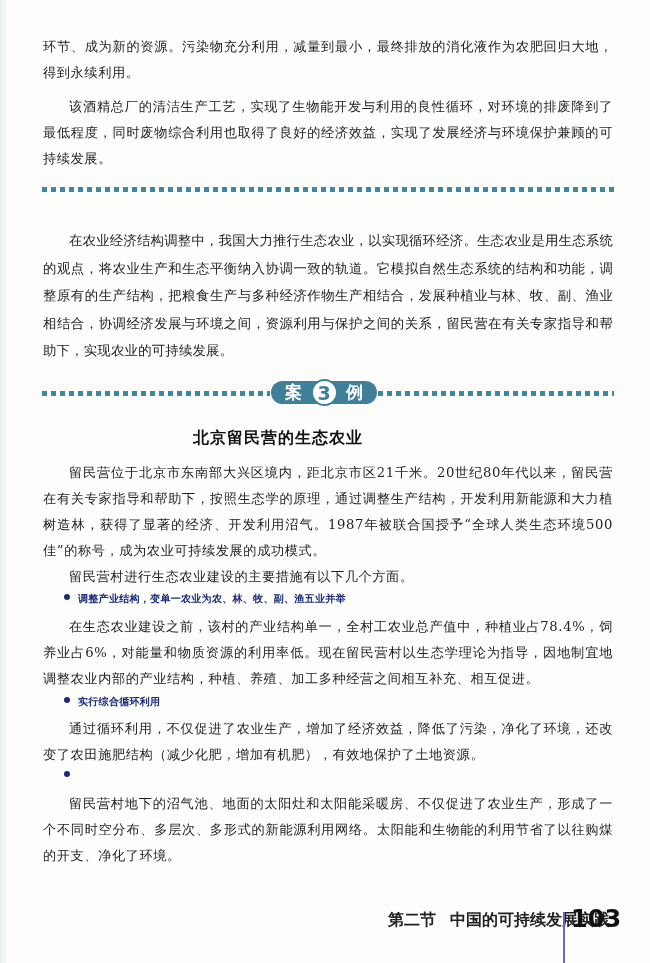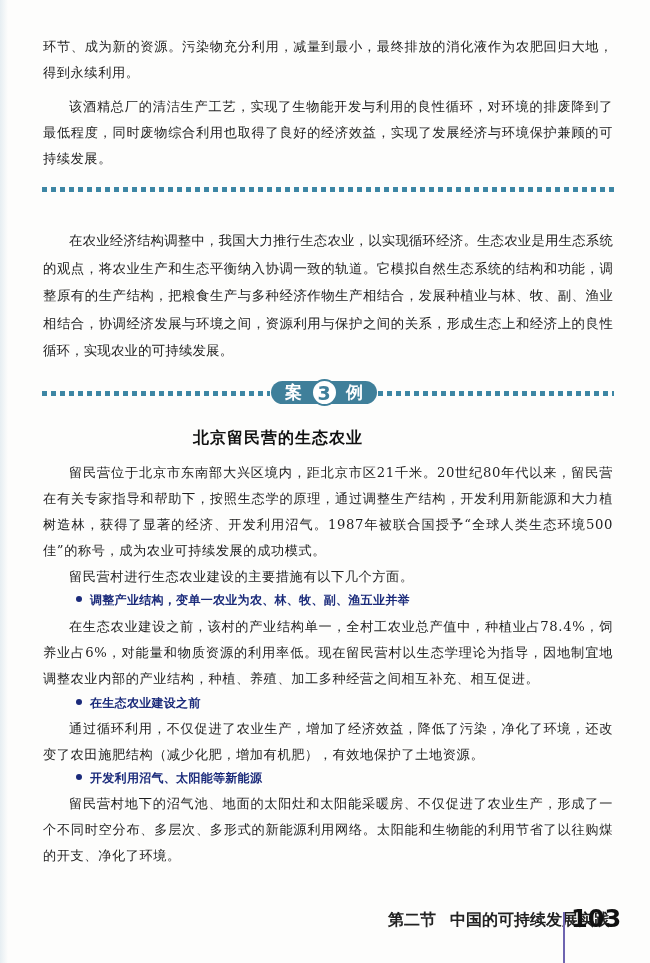--- a/index.html
+++ b/index.html
@@ -46,22 +46,22 @@
     background:#fff; border:2.5px solid #3f7f9a; box-sizing:border-box;
     display:flex; align-items:center; justify-content:center;
     color:#3f7f9a; font-weight:bold; font-size:19px;
     font-family:"DejaVu Sans","Liberation Sans",sans-serif;
   }
   .case-title {
     position:absolute; left:0; width:556px; top:428px; text-align:center;
     font-size:16px; font-weight:bold; letter-spacing:1px; color:#111;
   }
   .bullet-head {
-    position:absolute; left:76px; font-family:Liberation Serif, serif;
-    font-size:12px; color:#1a2a7a; font-weight:bold; letter-spacing:0.3px;
+    position:absolute; left:64px; font-family:Liberation Sans, sans-serif;
+    font-size:10px; color:#1a2a7a; font-weight:bold; letter-spacing:0.3px;
   }
   .bullet-dot { display:inline-block; width:6px; height:6px; border-radius:50%; background:#1a2a7a; margin-right:8px; vertical-align:middle; position:relative; top:-2px; }
   .footer-section {
     position:absolute; left:388px; top:910px;
     font-family:"DejaVu Sans","Liberation Sans",sans-serif; font-size:16px; font-weight:bold; color:#222;
   }
   .footer-section .gap { display:inline-block; width:14px; }
   .footer-rule { position:absolute; left:563px; top:912px; width:1.5px; height:51px; background:#6e64b0; }
   .page-num {
     position:absolute; left:571px; top:905px;
@@ -71,21 +71,21 @@
 </head>
 <body>
 
 <div class="edge-shade"></div>
 
 <p class="para" style="top:34px;">环节、成为新的资源。污染物充分利用，减量到最小，最终排放的消化液作为农肥回归大地，得到永续利用。</p>
 <p class="para indent" style="top:94px;">该酒精总厂的清洁生产工艺，实现了生物能开发与利用的良性循环，对环境的排废降到了最低程度，同时废物综合利用也取得了良好的经济效益，实现了发展经济与环境保护兼顾的可持续发展。</p>
 
 <div class="dotline" style="left:42px; top:187px; width:572px;"></div>
 
-<p class="para indent sans" style="top:227px;">在农业经济结构调整中，我国大力推行生态农业，以实现循环经济。生态农业是用生态系统的观点，将农业生产和生态平衡纳入协调一致的轨道。它模拟自然生态系统的结构和功能，调整原有的生产结构，把粮食生产与多种经济作物生产相结合，发展种植业与林、牧、副、渔业相结合，协调经济发展与环境之间，资源利用与保护之间的关系，形成生态上和经济上的良性循环，实现农业的可持续发展。</p>
+<p class="para indent sans" style="top:227px;">在农业经济结构调整中，我国大力推行生态农业，以实现循环经济。生态农业是用生态系统的观点，将农业生产和生态平衡纳入协调一致的轨道。它模拟自然生态系统的结构和功能，调整原有的生产结构，把粮食生产与多种经济作物生产相结合，发展种植业与林、牧、副、渔业相结合，协调经济发展与环境之间，资源利用与保护之间的关系，留民营在有关专家指导和帮助下，实现农业的可持续发展。</p>
 
 <div class="dotline" style="left:42px; top:391px; width:228px;"></div>
 <div class="badge">
   <div class="badge-pill"></div>
   <span class="badge-char">案</span>
   <span class="badge-circle">3</span>
   <span class="badge-char">例</span>
 </div>
 <div class="dotline" style="left:378px; top:391px; width:236px;"></div>
 
@@ -93,26 +93,26 @@
 
 <p class="para indent" style="top:460px;">留民营位于北京市东南部大兴区境内，距北京市区21千米。20世纪80年代以来，留民营在有关专家指导和帮助下，按照生态学的原理，通过调整生产结构，开发利用新能源和大力植树造林，获得了显著的经济、开发利用沼气。1987年被联合国授予“全球人类生态环境500佳”的称号，成为农业可持续发展的成功模式。</p>
 <p class="para indent" style="top:564px;">留民营村进行生态农业建设的主要措施有以下几个方面。</p>
 
 <div class="bullet-head" style="top:592px;">
   <span class="bullet-dot"></span><span>调整产业结构，变单一农业为农、林、牧、副、渔五业并举</span>
 </div>
 <p class="para indent" style="top:614px;">在生态农业建设之前，该村的产业结构单一，全村工农业总产值中，种植业占78.4%，饲养业占6%，对能量和物质资源的利用率低。现在留民营村以生态学理论为指导，因地制宜地调整农业内部的产业结构，种植、养殖、加工多种经营之间相互补充、相互促进。</p>
 
 <div class="bullet-head" style="top:695px;">
-  <span class="bullet-dot"></span><span>在生态农业建设之前</span>
+  <span class="bullet-dot"></span><span>实行综合循环利用</span>
 </div>
 <p class="para indent" style="top:716px;">通过循环利用，不仅促进了农业生产，增加了经济效益，降低了污染，净化了环境，还改变了农田施肥结构（减少化肥，增加有机肥），有效地保护了土地资源。</p>
 
 <div class="bullet-head" style="top:770px;">
-  <span class="bullet-dot"></span><span>开发利用沼气、太阳能等新能源</span>
+  <span class="bullet-dot"></span>
 </div>
 <p class="para indent" style="top:791px;">留民营村地下的沼气池、地面的太阳灶和太阳能采暖房、不仅促进了农业生产，形成了一个不同时空分布、多层次、多形式的新能源利用网络。太阳能和生物能的利用节省了以往购煤的开支、净化了环境。</p>
 
 <div class="footer-section">
   <span>第二节</span><span class="gap"></span><span>中国的可持续发展实践</span>
 </div>
 <div class="footer-rule"></div>
 <div class="page-num">103</div>
 
 </body></html>

